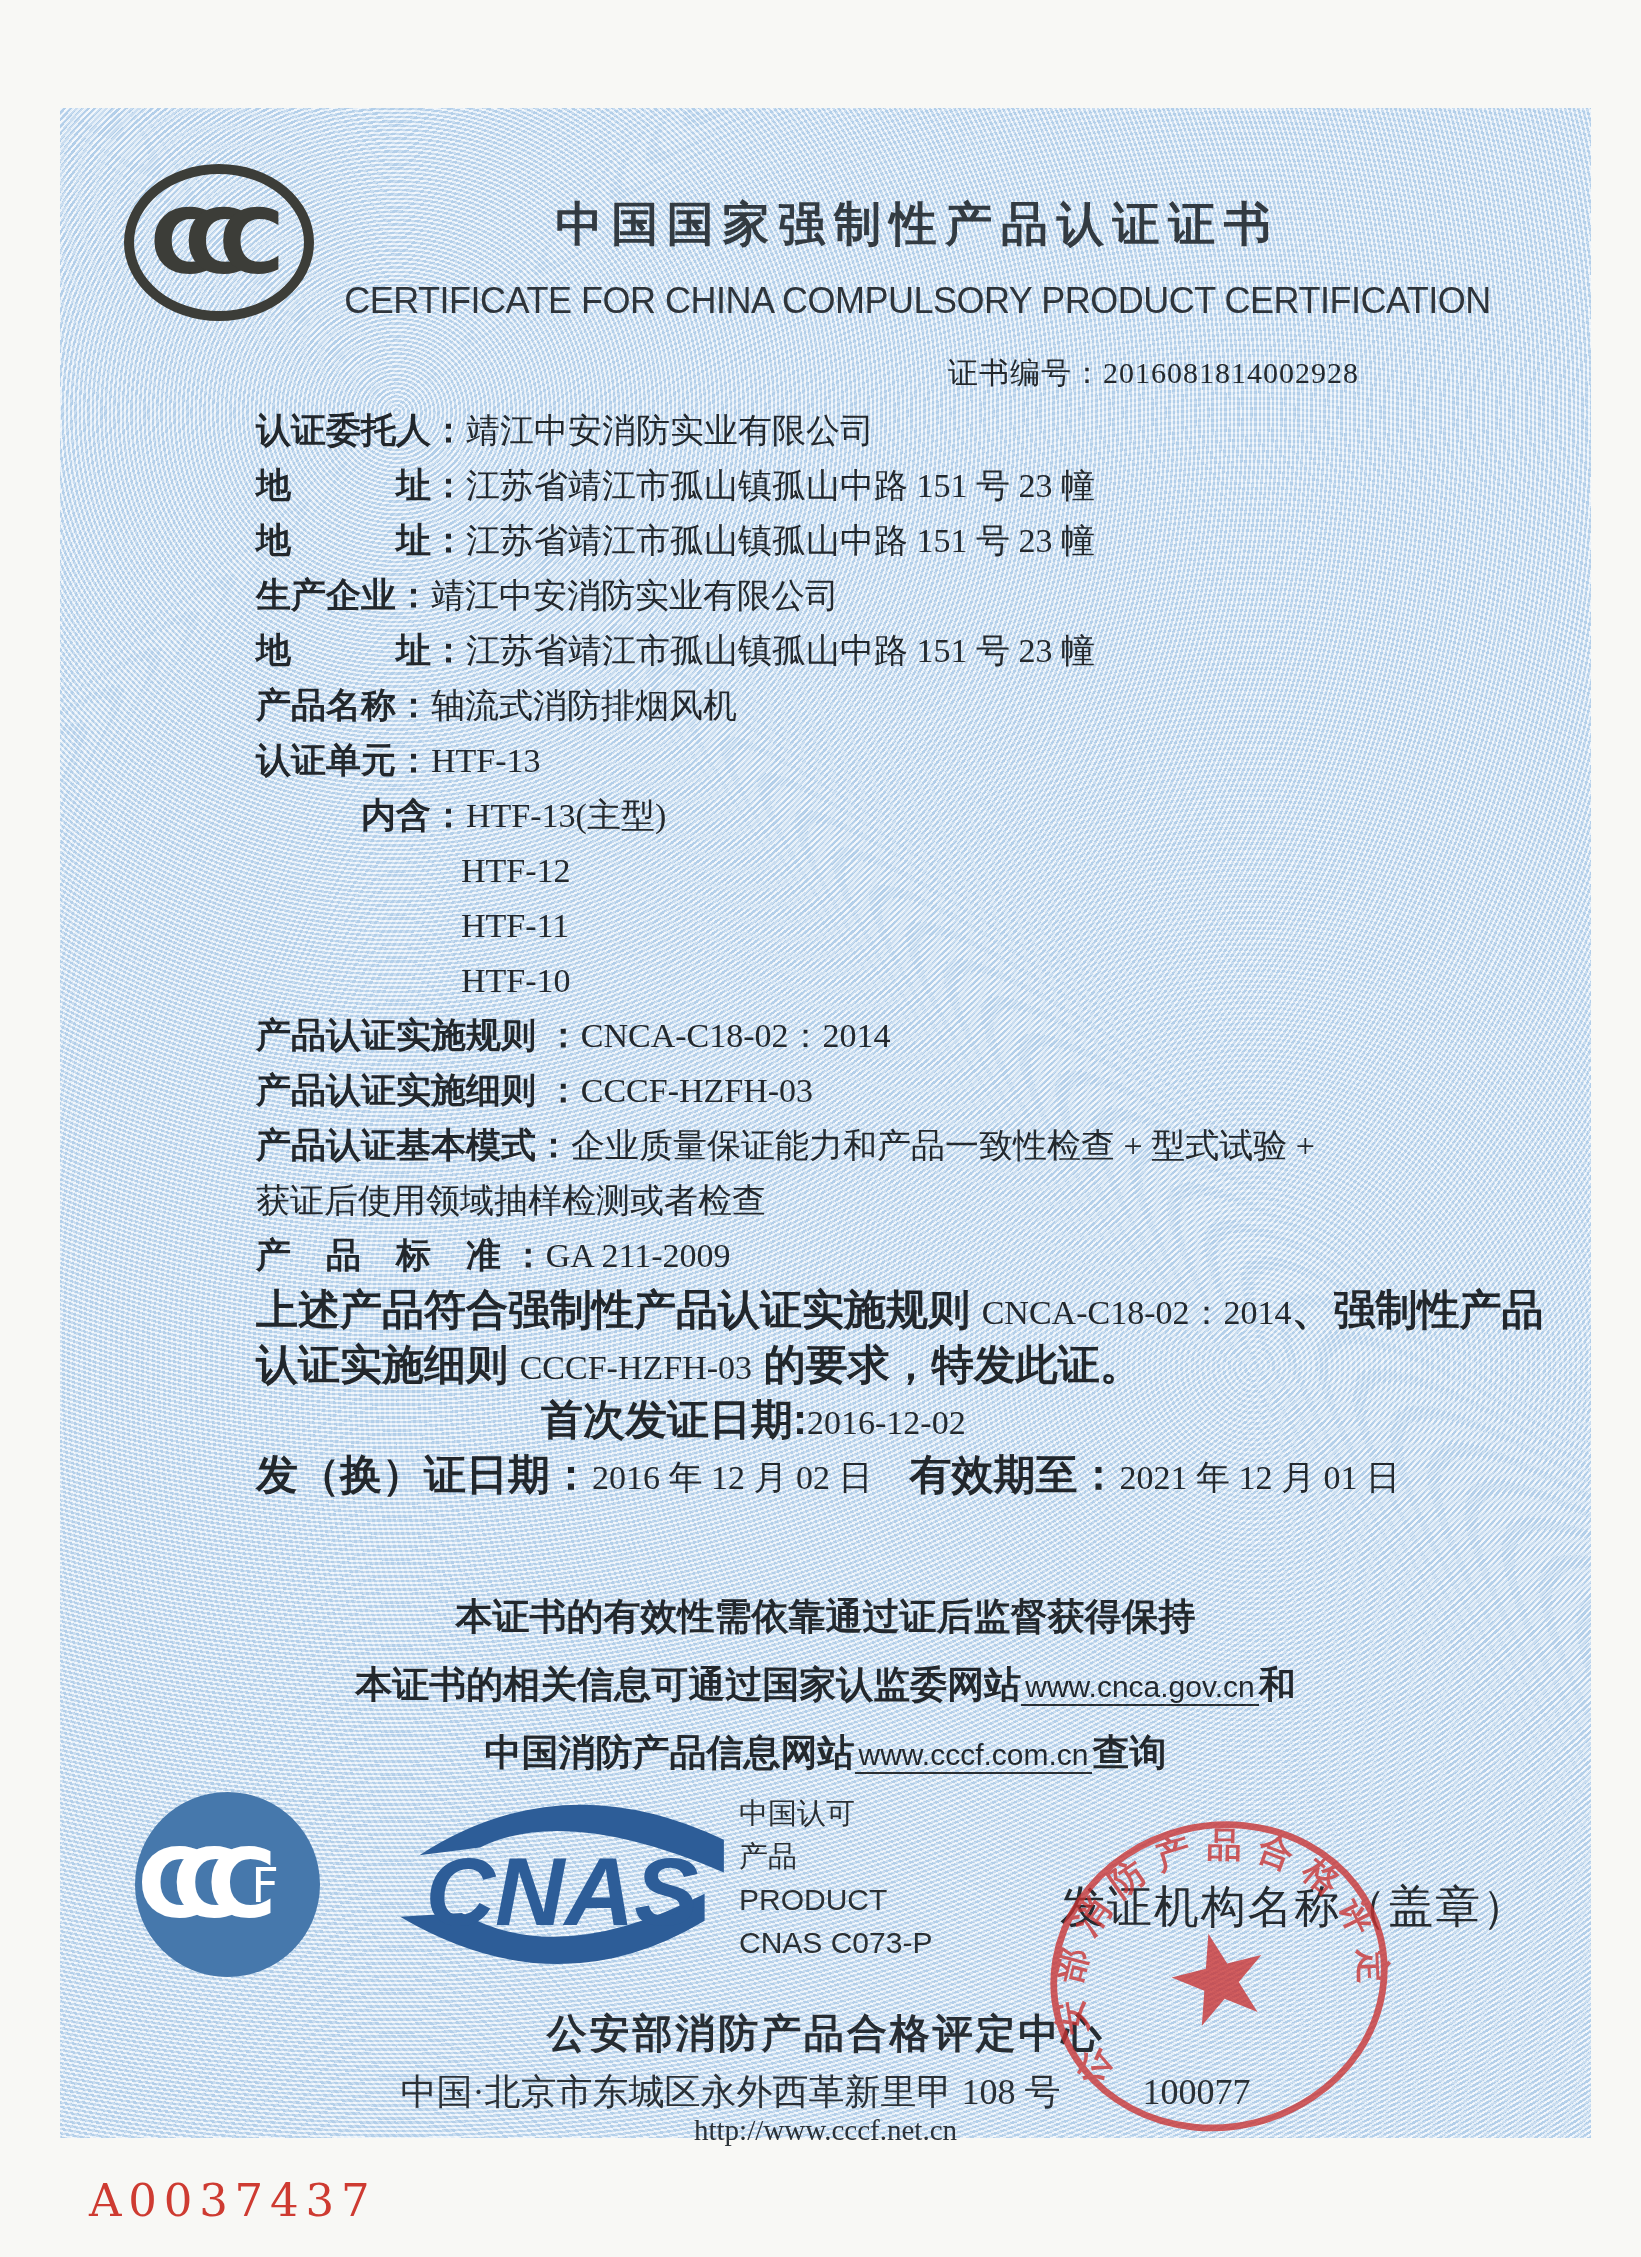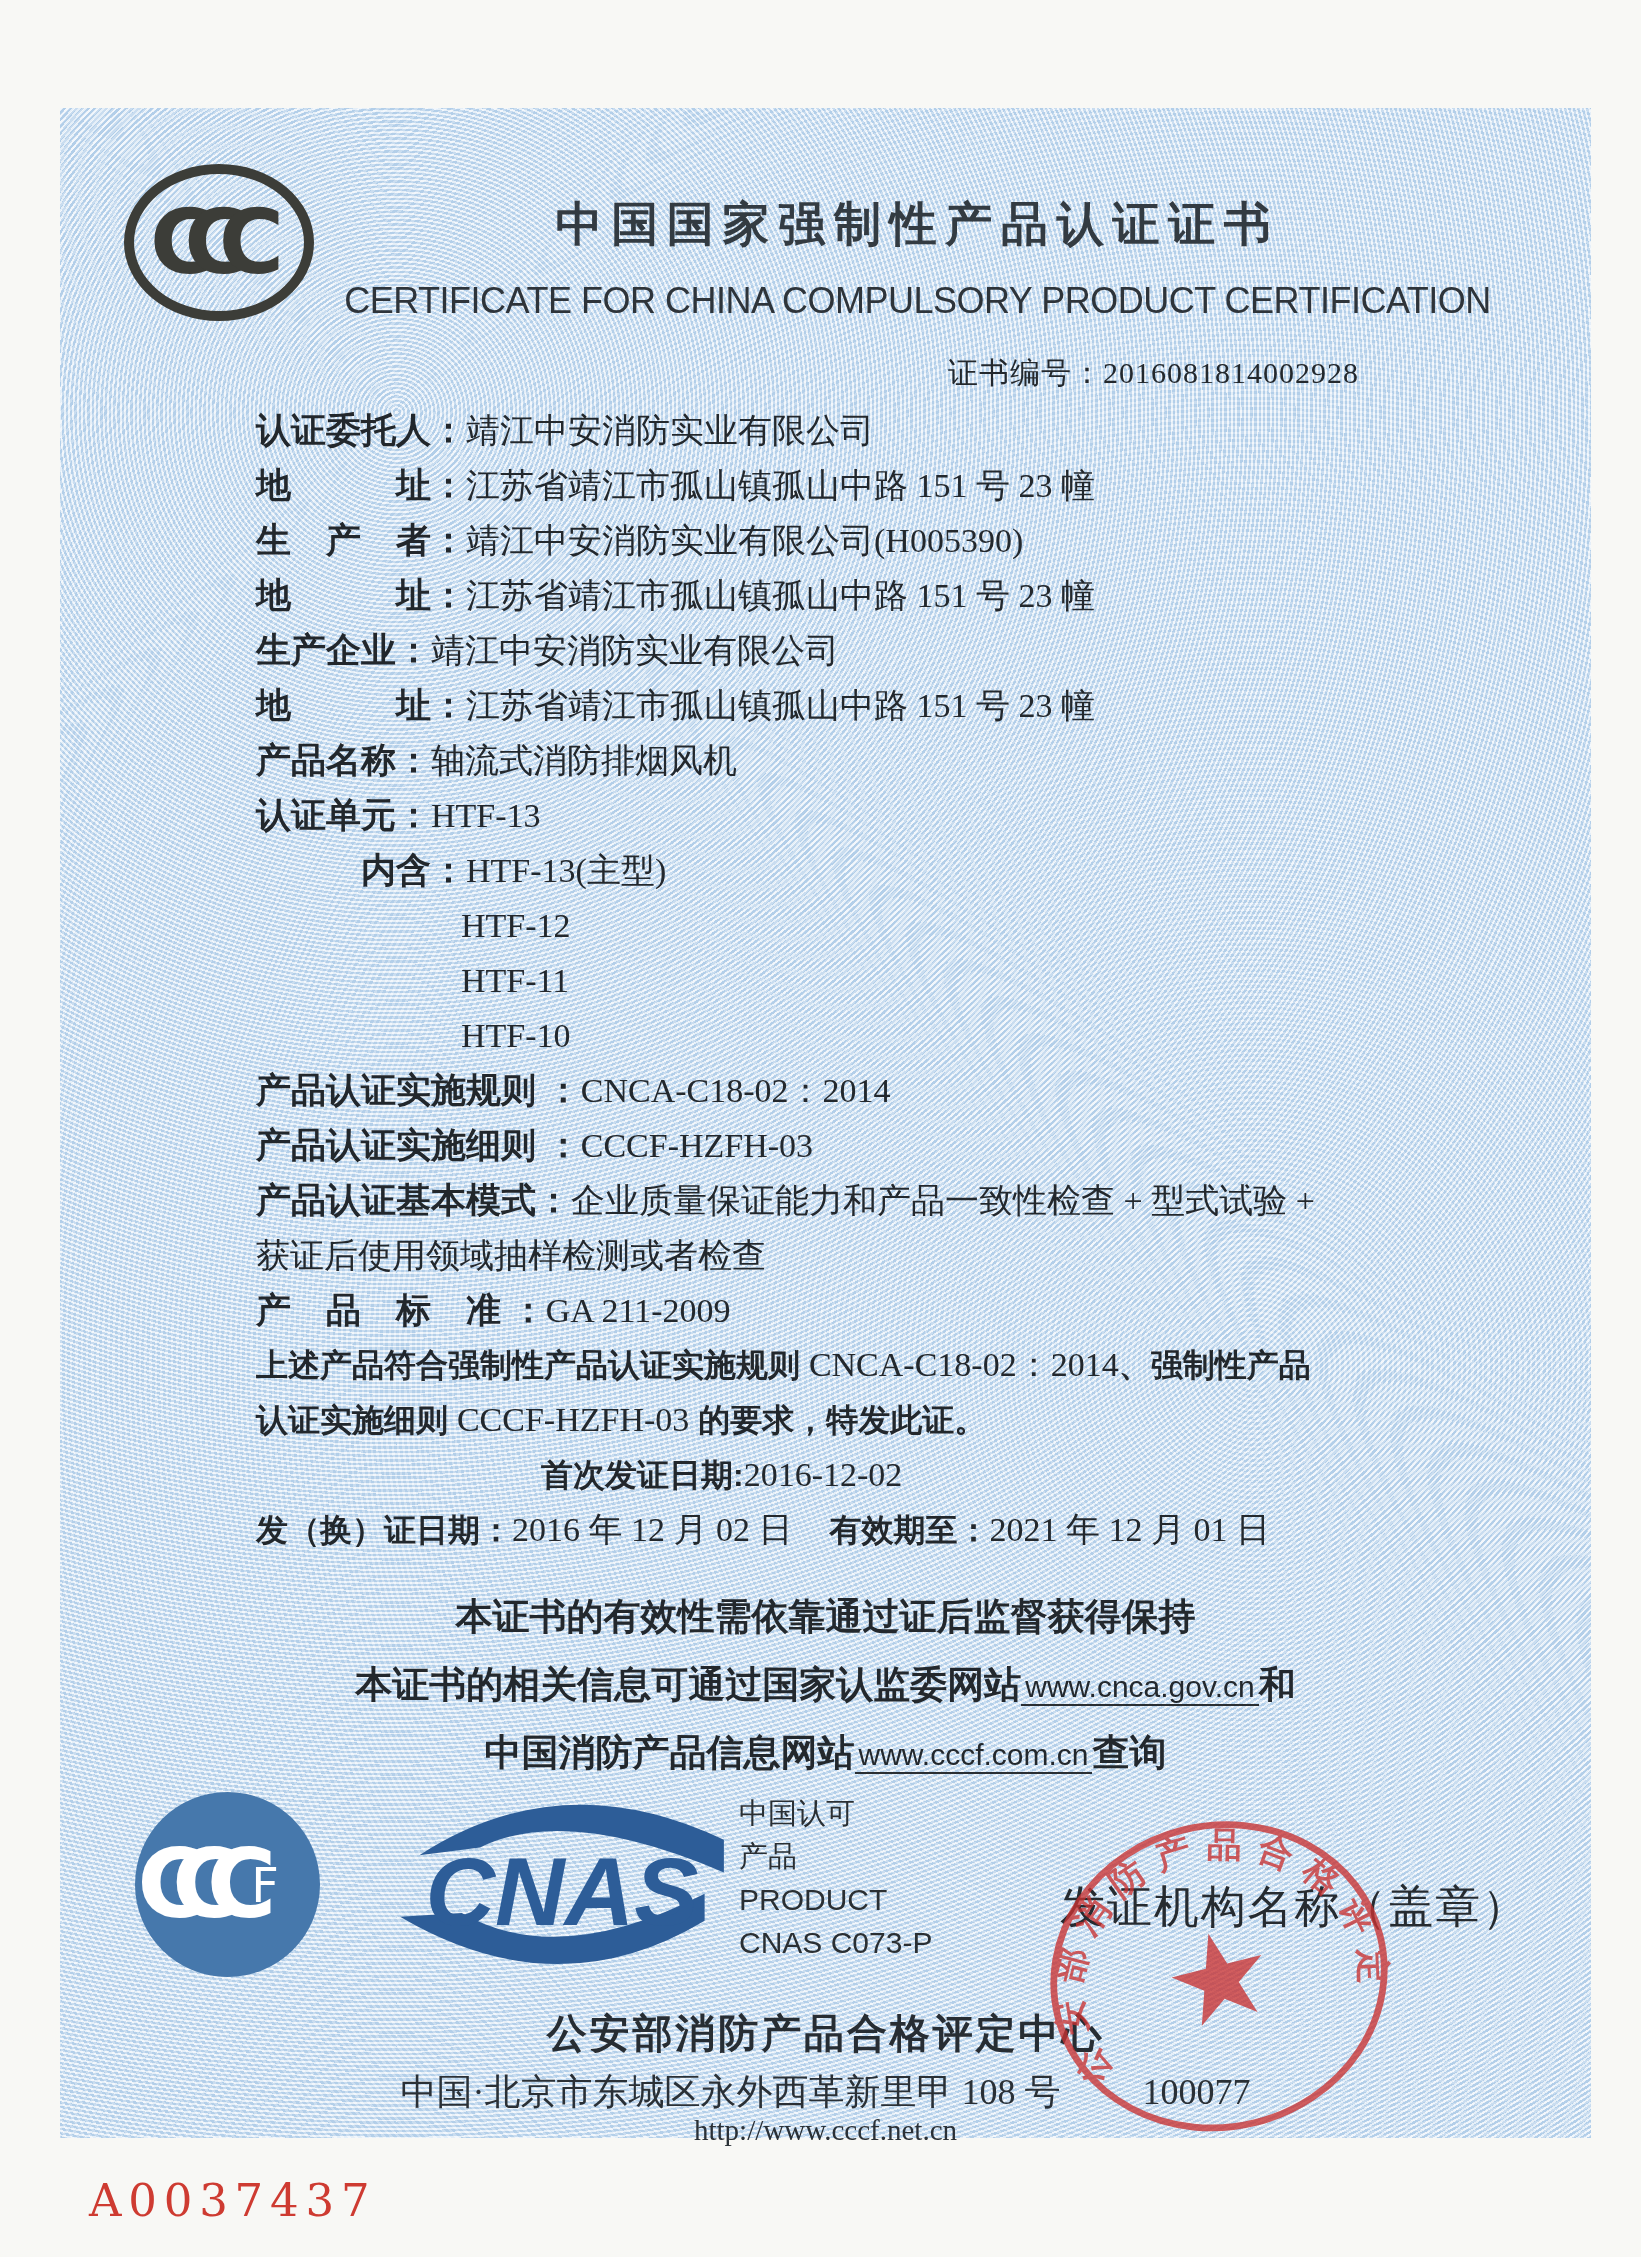--- a/index.html
+++ b/index.html
@@ -22,21 +22,21 @@
   .subtitle{position:absolute;left:230px;top:172px;width:1255px;text-align:center;
     font-family:"Liberation Sans","DejaVu Sans",sans-serif;font-size:36px;color:#2e343a;letter-spacing:-0.5px;}
   .certno{position:absolute;left:888px;top:245px;font-size:30px;letter-spacing:1px;color:#23282d;}
   
   .body{position:absolute;left:196px;top:294px;width:1197px;}
   .line{height:55px;line-height:55px;white-space:nowrap;}
   .lbl{font-family:"Liberation Sans","DejaVu Sans",sans-serif;font-weight:700;font-size:35px;
     color:#22272c;white-space:pre;}
   .val{font-size:34px;color:#23282d;}
   .cont{padding-left:205px;}
-  .b{font-family:"Liberation Sans","DejaVu Sans",sans-serif;font-weight:700;font-size:32px;color:#22272c;}
+  .b{font-family:"Liberation Sans","DejaVu Sans",sans-serif;font-weight:700;font-size:42px;color:#22272c;}
   .r{font-size:34px;}
   .first-issue{padding-left:285px;}
   .gap2{margin-left:37px;}
   
   .notice{position:absolute;left:0;top:1475px;width:1531px;text-align:center;}
   .nline{height:68px;line-height:68px;font-size:37px;font-weight:600;color:#23282d;white-space:nowrap;}
   .url{font-family:"Liberation Sans","DejaVu Sans",sans-serif;font-weight:500;font-size:30px;
     border-bottom:2.9px solid #2a2f33;padding:0 3.9px 1px 3.9px;}
   
   .cccf{position:absolute;left:75px;top:1684px;width:185px;height:185px;border-radius:50%;
@@ -70,21 +70,20 @@
     </div>
 
     <h1 class="title">中国国家强制性产品认证证书</h1>
     <div class="subtitle">CERTIFICATE FOR CHINA COMPULSORY PRODUCT CERTIFICATION</div>
 
     <div class="certno"><span>证书编号：</span><span>2016081814002928</span></div>
 
     <div class="body">
       <div class="line"><span class="lbl">认证委托人：</span><span class="val">靖江中安消防实业有限公司</span></div>
       <div class="line"><span class="lbl">地　　　址：</span><span class="val">江苏省靖江市孤山镇孤山中路 151 号 23 幢</span></div>
-      <div class="line"><span class="lbl">生　产　者：</span><span class="val">靖江中安消防实业有限公司(H005390)</span></div>
       <div class="line"><span class="lbl">地　　　址：</span><span class="val">江苏省靖江市孤山镇孤山中路 151 号 23 幢</span></div>
       <div class="line"><span class="lbl">生产企业：</span><span class="val">靖江中安消防实业有限公司</span></div>
       <div class="line"><span class="lbl">地　　　址：</span><span class="val">江苏省靖江市孤山镇孤山中路 151 号 23 幢</span></div>
       <div class="line"><span class="lbl">产品名称：</span><span class="val">轴流式消防排烟风机</span></div>
       <div class="line"><span class="lbl">认证单元：</span><span class="val">HTF-13</span></div>
       <div class="line"><span class="lbl">　　　内含：</span><span class="val">HTF-13(主型)</span></div>
       <div class="line cont"><span class="lbl"></span><span class="val">HTF-12</span></div>
       <div class="line cont"><span class="lbl"></span><span class="val">HTF-11</span></div>
       <div class="line cont"><span class="lbl"></span><span class="val">HTF-10</span></div>
       <div class="line"><span class="lbl">产品认证实施规则 ：</span><span class="val">CNCA-C18-02：2014</span></div>

